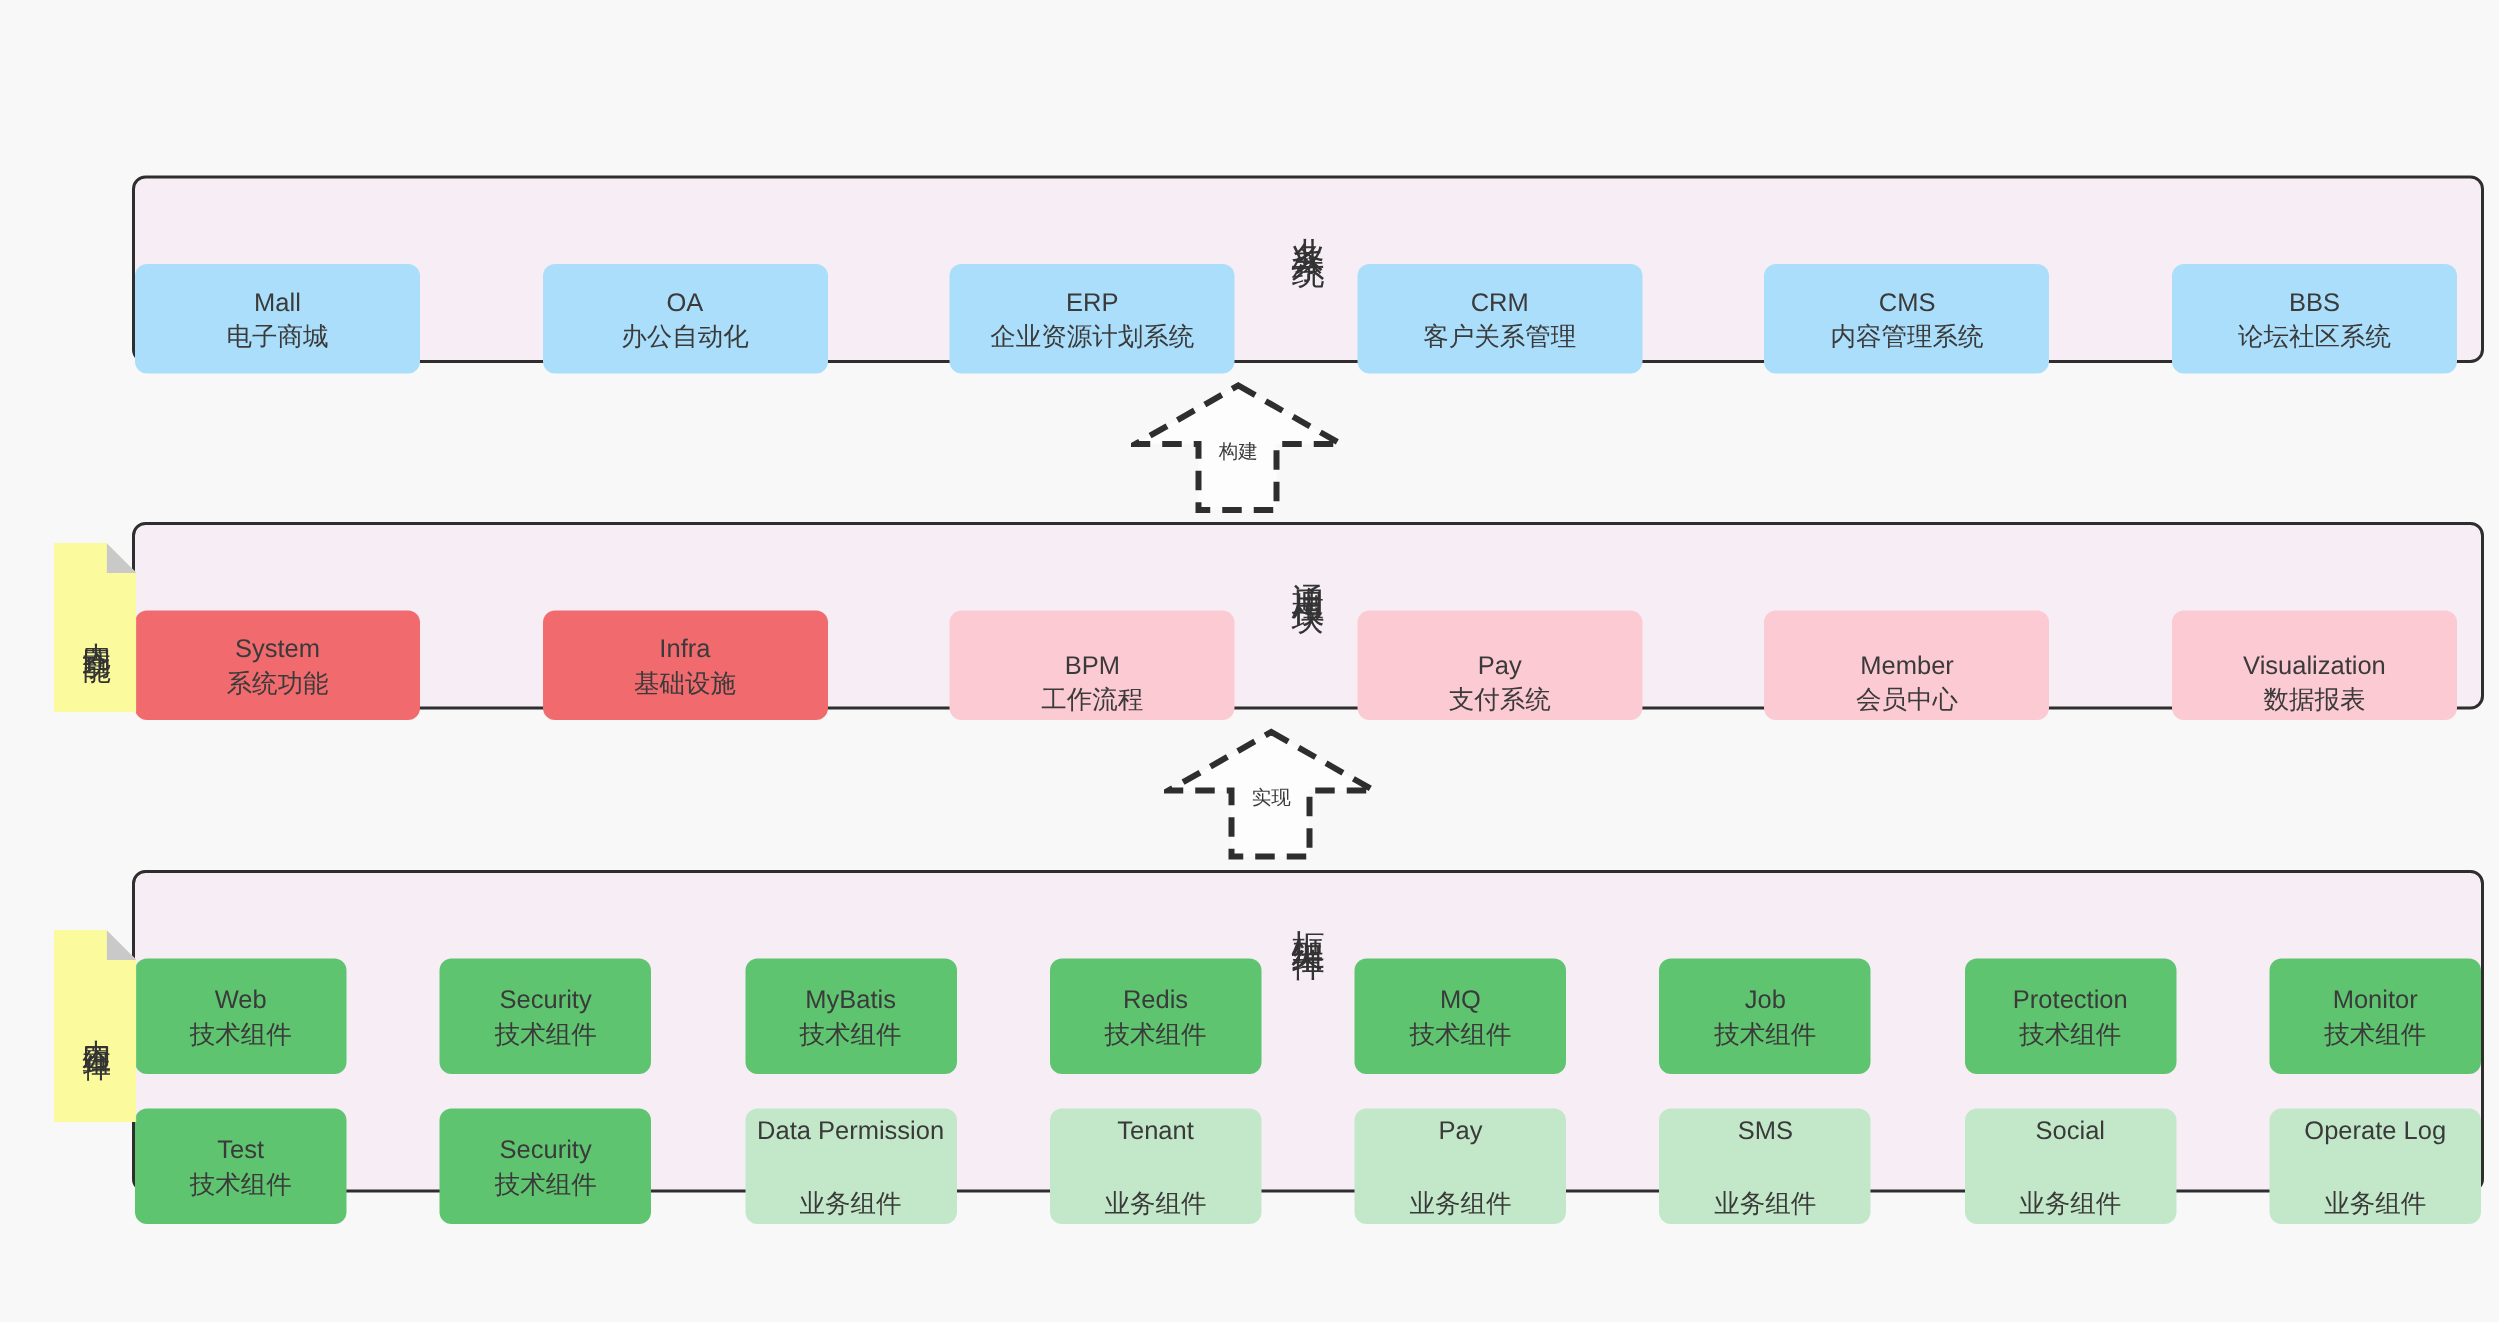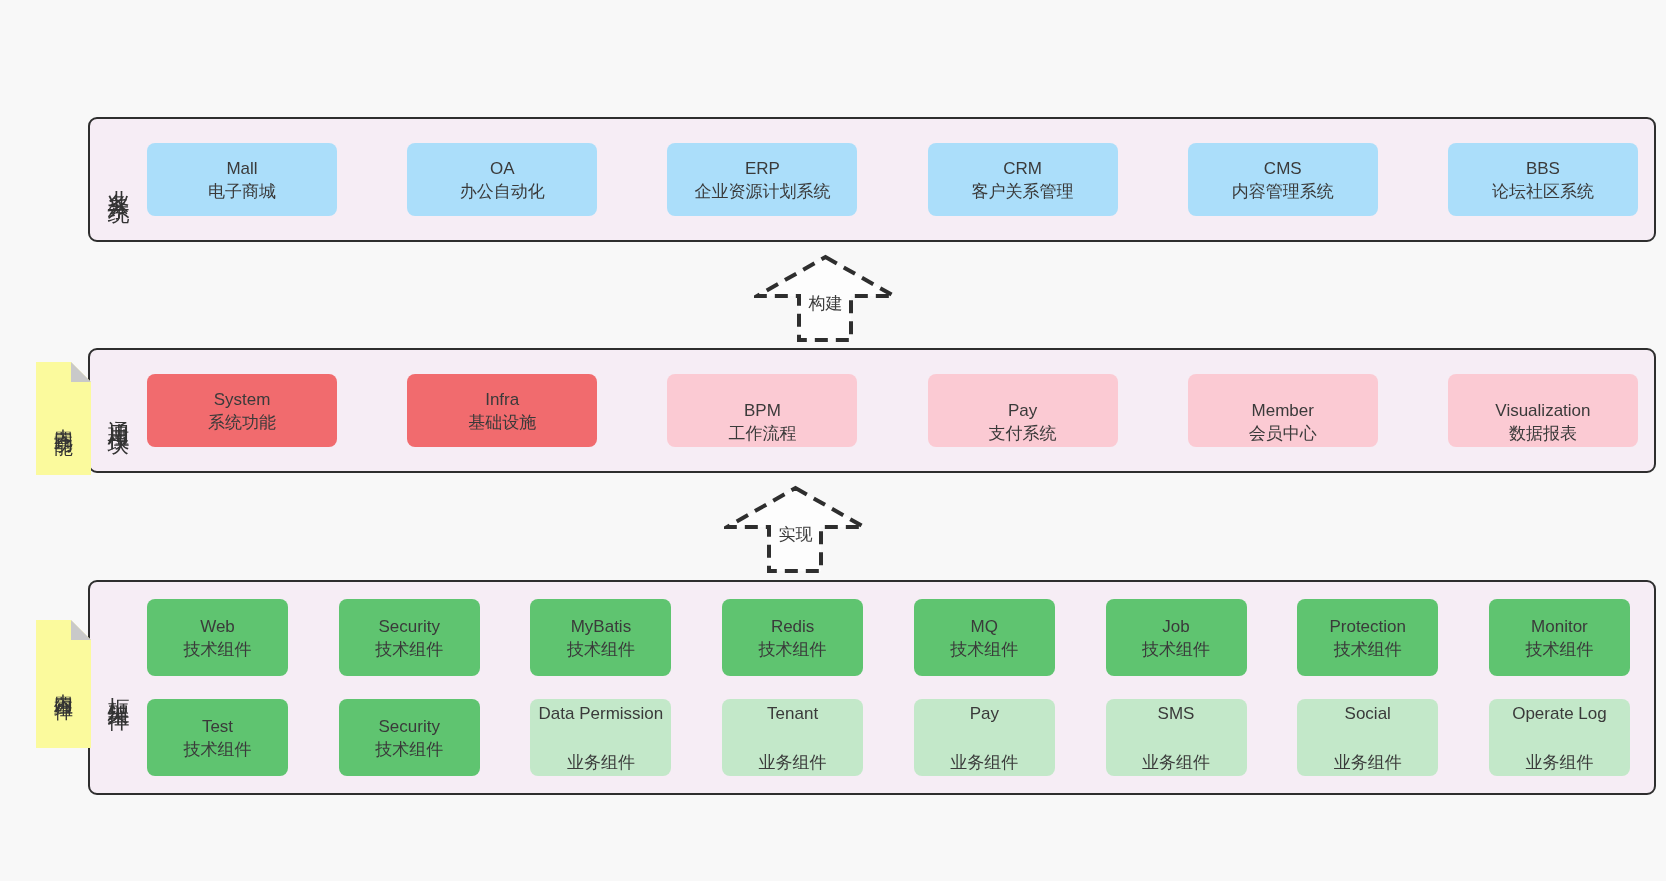--- a/index.html
+++ b/index.html
@@ -14,38 +14,39 @@
   body{font-family:"Liberation Sans","DejaVu Sans",sans-serif;color:var(--text);}
   .canvas{position:relative;width:1666px;height:881px;background:var(--page-bg);overflow:hidden;}
 
   .layer{
     position:absolute;left:88px;width:1568px;
     background:var(--layer-bg);
     border:2px solid var(--layer-border);
     border-radius:9px;
     display:flex;align-items:stretch;
     z-index:1;
+    flex-direction:column;
   }
   .layer-1{top:117px;height:125px;}
   .layer-2{top:348px;height:125px;}
   .layer-3{top:580px;height:215px;}
 
   .layer-label{
     flex:0 0 57px;display:flex;align-items:center;justify-content:center;
     writing-mode:vertical-rl;text-orientation:upright;
     font-size:22px;letter-spacing:4px;color:#333;
   }
   .layer-content{
     flex:1;display:flex;align-items:center;justify-content:space-between;
     padding-right:16px;
   }
   .layer-grid{
     flex:1;display:grid;grid-template-columns:repeat(8,141px);
     justify-content:space-between;align-content:center;row-gap:23px;
-    padding-right:24px;height:100%;
+    height:100%;
   }
 
   .box{
     border-radius:8px;display:flex;flex-direction:column;
     align-items:center;justify-content:center;text-align:center;
     font-size:17px;line-height:23px;color:var(--text);
     padding:2px 6px;
   }
   .layer-content .box{width:190px;height:73px;}
   .layer-grid .box{width:141px;height:77px;}
@@ -65,30 +66,30 @@
   .sticky-1{top:362px;height:113px;}
   .sticky-2{top:620px;height:128px;}
   .fold{
     position:absolute;top:0;right:0;width:20px;height:20px;
     background:var(--sticky-fold);
     clip-path:polygon(0 0,100% 100%,0 100%);
   }
 
   .arrow{position:absolute;width:143px;height:89px;z-index:0;}
   .arrow-1{left:754px;top:254px;}
-  .arrow-2{left:724px;top:485px;}
+  .arrow-2{left:776px;top:485px;}
   .arrow svg{display:block;width:143px;height:89px;}
   .arrow path{
     fill:var(--arrow-fill);stroke:var(--arrow);stroke-width:4;
     stroke-dasharray:13 8;
   }
   .arrow-label{
     position:absolute;left:50%;top:37px;transform:translateX(-50%);
     background:var(--arrow-fill);padding:1px 4px;
-    font-size:17px;color:var(--text);white-space:nowrap;
+    font-size:13px;color:var(--text);white-space:nowrap;
   }
 </style>
 </head>
 <body>
 
 <div class="canvas">
 
   <div class="layer layer-1">
     <div class="layer-label">业务系统</div>
     <div class="layer-content">

